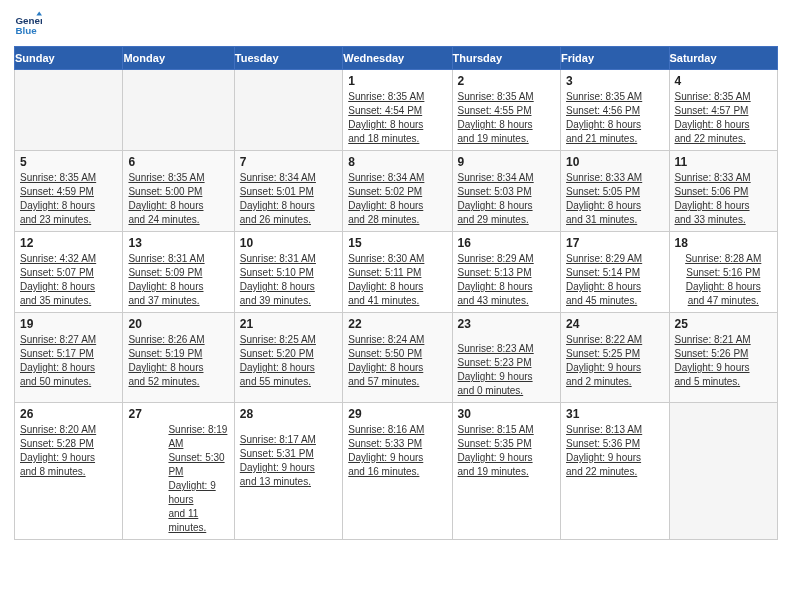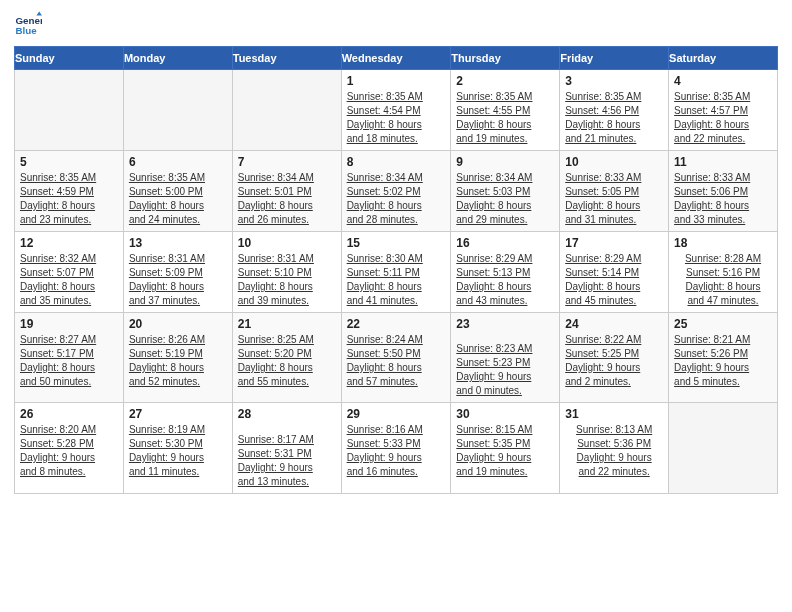--- a/index.html
+++ b/index.html
@@ -204,21 +204,21 @@
             <span class="day-num">11</span>
             <div class="day-detail" style="white-space: pre-line;">Sunrise: 8:33 AM
 Sunset: 5:06 PM
 Daylight: 8 hours
 and 33 minutes.</div>
           </td>
         </tr>
         <tr>
           <td>
             <span class="day-num">12</span>
-            <div class="day-detail" style="white-space: pre-line;">Sunrise: 8:32 AM
+            <div class="day-detail" style="white-space: pre-line;">Sunrise: 4:32 AM
 Sunset: 5:07 PM
 Daylight: 8 hours
 and 35 minutes.</div>
           </td>
           <td>
             <span class="day-num">13</span>
             <div class="day-detail" style="white-space: pre-line;">Sunrise: 8:31 AM
 Sunset: 5:09 PM
 Daylight: 8 hours
 and 37 minutes.</div>
@@ -313,21 +313,21 @@
         <tr>
           <td>
             <span class="day-num">26</span>
             <div class="day-detail" style="white-space: pre-line;">Sunrise: 8:20 AM
 Sunset: 5:28 PM
 Daylight: 9 hours
 and 8 minutes.</div>
           </td>
           <td>
             <span class="day-num">27</span>
-            <div class="day-detail" style="white-space: pre-line;">Sunrise: 8:19 AM
+            <div class="day-detail" style="white-space: pre-line; margin-left: 40px;">Sunrise: 8:19 AM
 Sunset: 5:30 PM
 Daylight: 9 hours
 and 11 minutes.</div>
           </td>
           <td>
             <span class="day-num">28</span>
             <div class="day-detail" style="white-space: pre-line; margin-top: 12px;">Sunrise: 8:17 AM
 Sunset: 5:31 PM
 Daylight: 9 hours
 and 13 minutes.</div>
@@ -341,21 +341,21 @@
           </td>
           <td>
             <span class="day-num">30</span>
             <div class="day-detail" style="white-space: pre-line;">Sunrise: 8:15 AM
 Sunset: 5:35 PM
 Daylight: 9 hours
 and 19 minutes.</div>
           </td>
           <td>
             <span class="day-num">31</span>
-            <div class="day-detail" style="white-space: pre-line; text-align: center;">Sunrise: 8:13 AM
+            <div class="day-detail" style="white-space: pre-line;">Sunrise: 8:13 AM
 Sunset: 5:36 PM
 Daylight: 9 hours
 and 22 minutes.</div>
           </td>
           <td class="empty"></td>
         </tr>
       </tbody>
   </table>
 </div>
 

